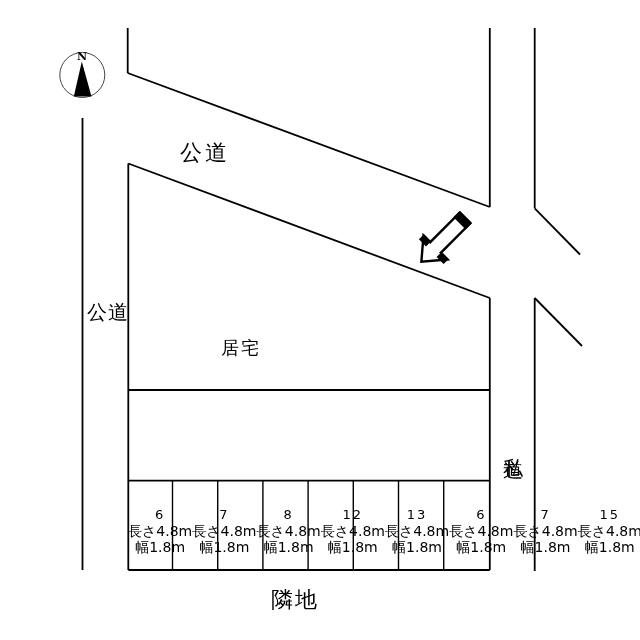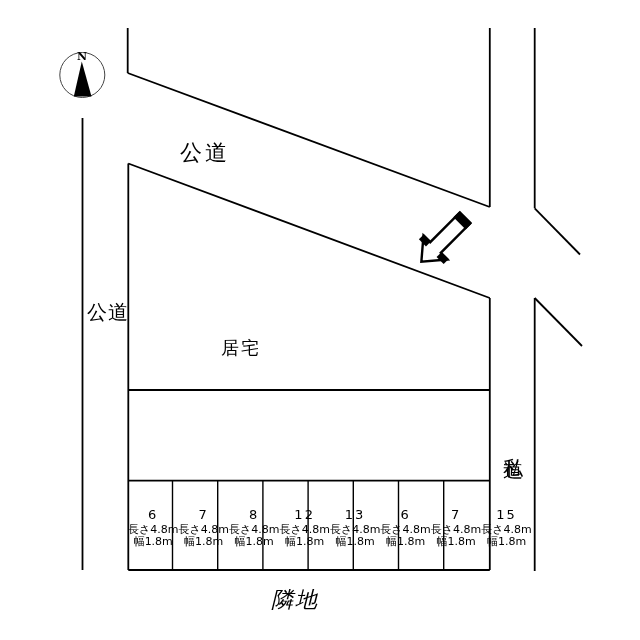--- a/index.html
+++ b/index.html
@@ -7,31 +7,31 @@
     position:relative;width:640px;height:640px;background:#ffffff;overflow:hidden;
     font-family:"DejaVu Sans","Liberation Sans",sans-serif;color:#000;
   }
   .plan-svg{position:absolute;left:0;top:0;}
   .lbl{position:absolute;transform:translate(-50%,-50%);white-space:nowrap;color:#000;}
   .lbl-n{left:82px;top:56px;font-family:"DejaVu Serif","Liberation Serif",serif;font-weight:bold;font-size:11px;}
   .lbl-road-top{left:205px;top:153px;font-size:22px;letter-spacing:3px;}
   .lbl-road-left{left:108px;top:312px;font-size:20px;letter-spacing:1px;}
   .lbl-residence{left:241px;top:348px;font-size:18px;letter-spacing:2px;}
   .lbl-private{left:514px;top:444px;font-size:20px;letter-spacing:2px;writing-mode:vertical-rl;text-orientation:upright;}
-  .lbl-adjacent{left:295px;top:600px;font-size:22px;letter-spacing:2px;font-style:italic;}
+  .lbl-adjacent{left:295px;top:600px;font-size:22px;letter-spacing:2px;}
   .stalls{
     position:absolute;left:128px;top:481px;width:362px;height:89px;
     display:flex;flex-direction:row;
   }
   .stall{
     flex:1 1 0;display:flex;flex-direction:column;align-items:center;
     padding-top:27px;box-sizing:border-box;overflow:visible;
   }
   .stall .num{font-size:13px;letter-spacing:2px;line-height:1.15;margin-bottom:1px;}
-  .stall .dim{font-size:11px;line-height:1.12;white-space:nowrap;}
+  .stall .dim{font-size:14px;line-height:1.12;white-space:nowrap;}
 </style>
 </head>
 <body>
 
 <div class="canvas">
 
   <svg class="plan-svg" width="640" height="640" viewBox="0 0 640 640">
 
     <g>
       <circle cx="82.3" cy="75" r="22.5" fill="none" stroke="#444" stroke-width="1"></circle>

